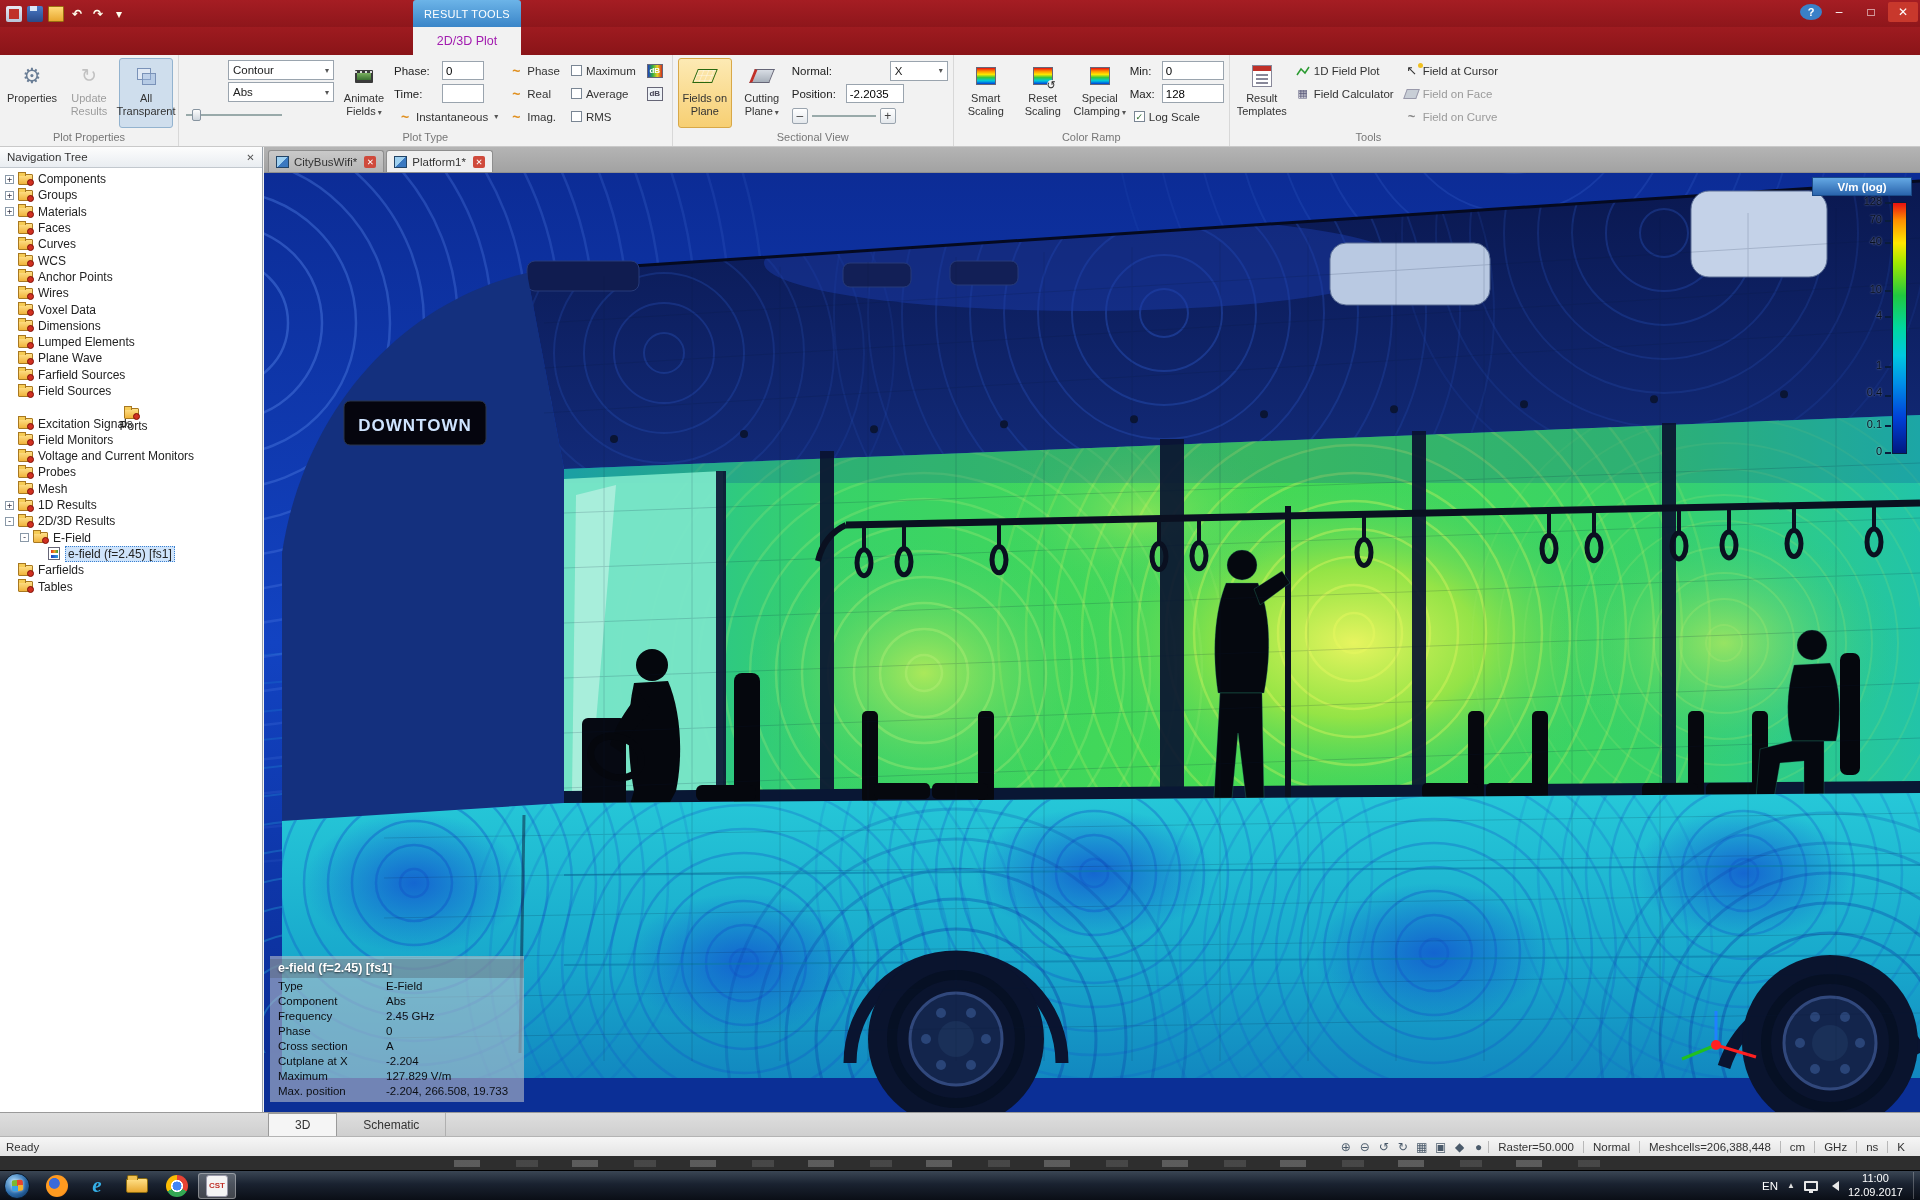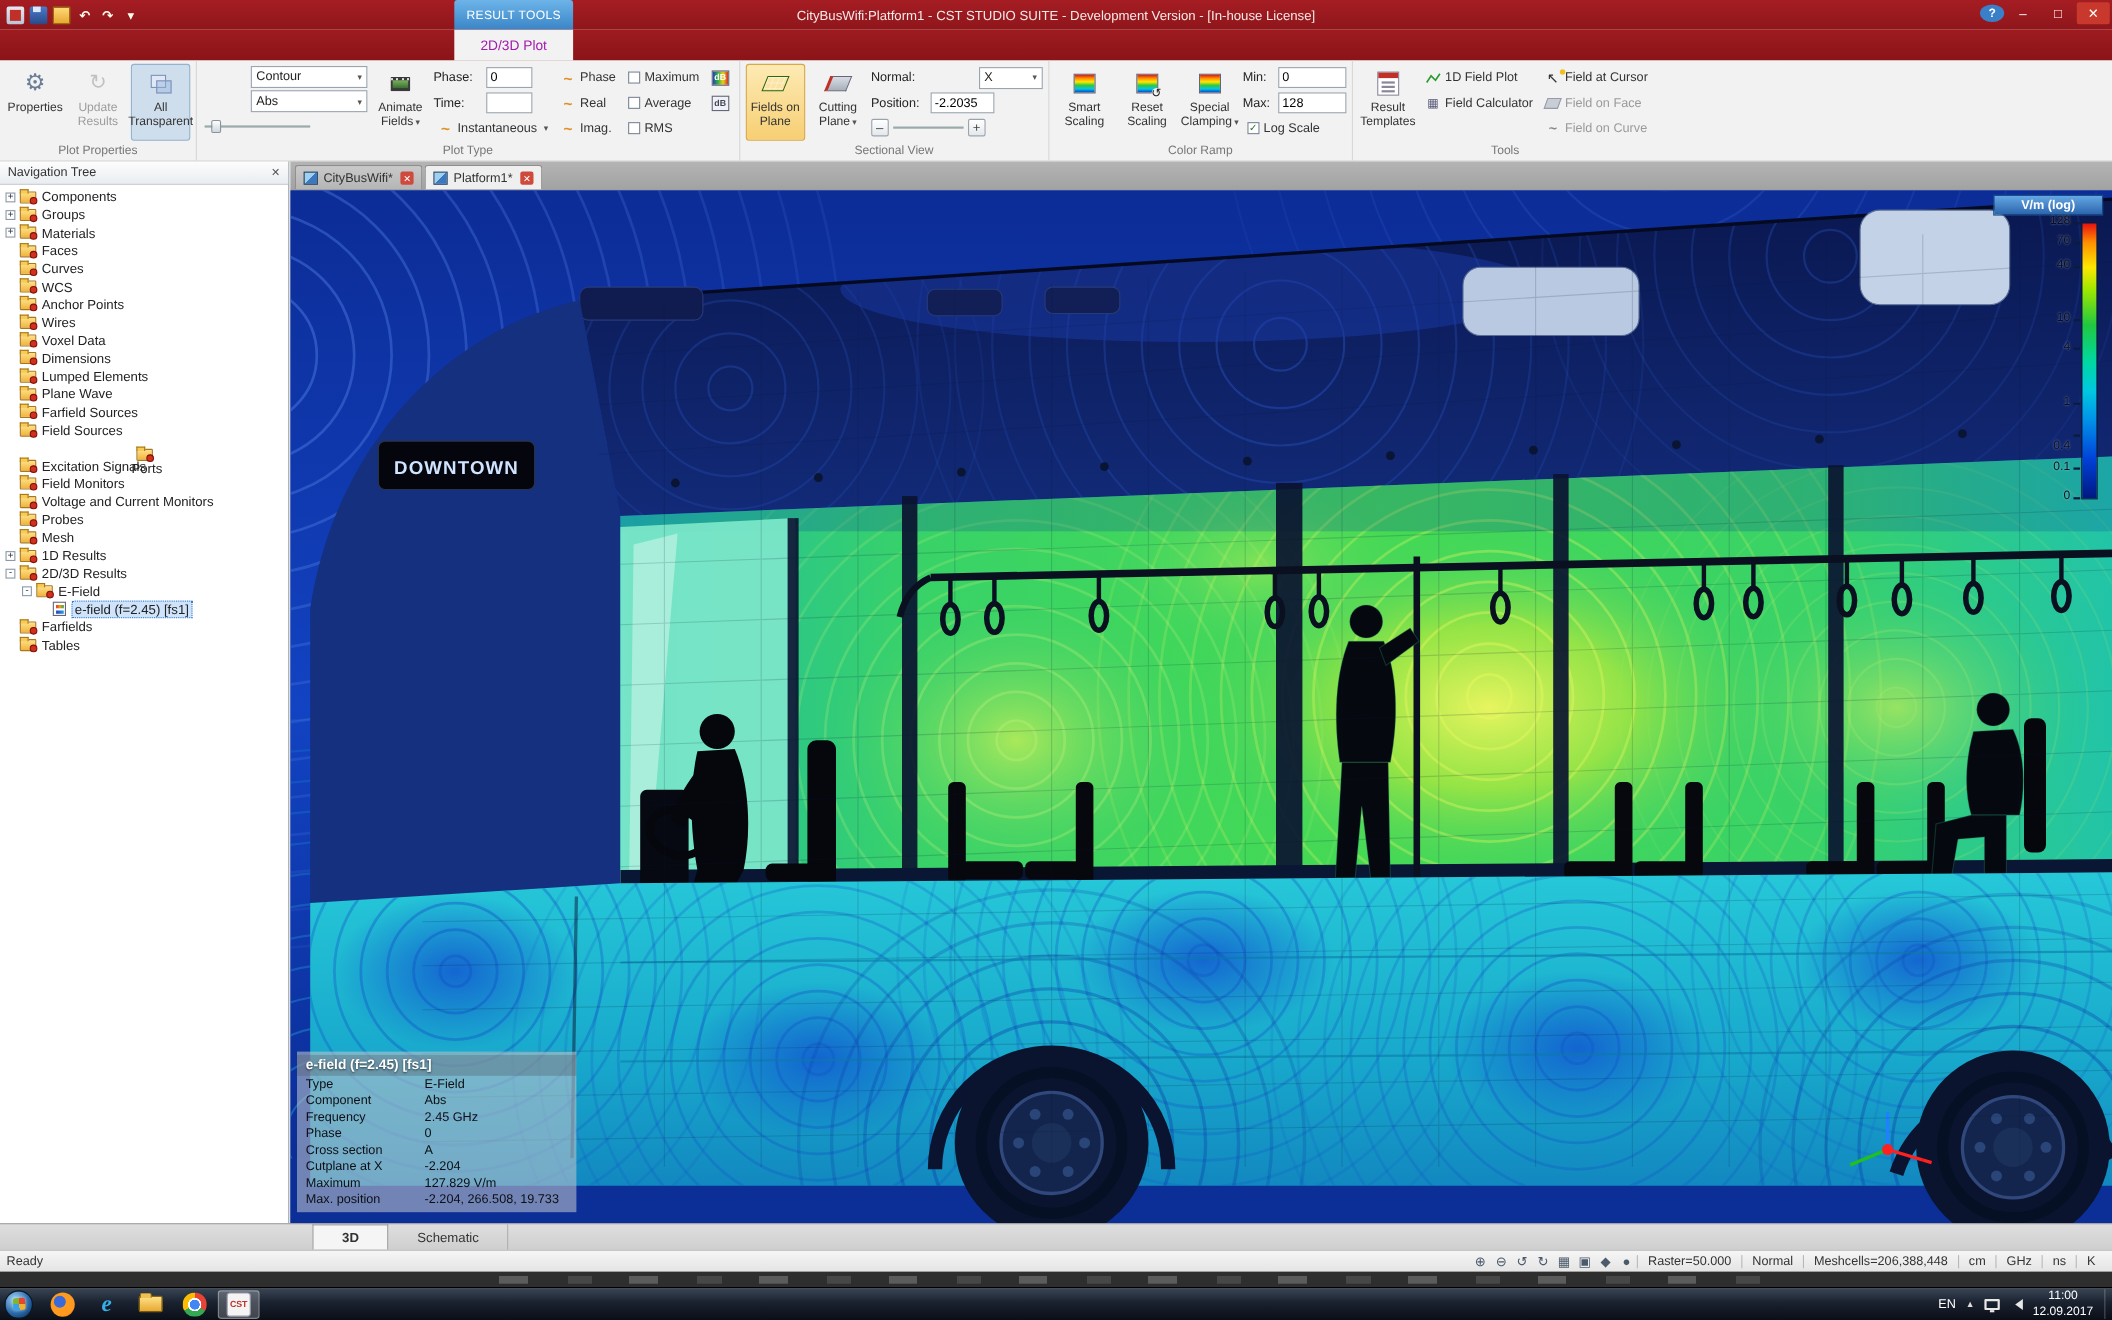--- a/index.html
+++ b/index.html
@@ -116,21 +116,21 @@
   .llab { position:absolute; right:30px; font-size:11px; color:#081020; text-shadow:0 0 2px rgba(255,255,255,.5); }
 
   
   .overlay { position:absolute; left:6px; bottom:10px; width:254px; background:rgba(188,195,203,.58); z-index:5; padding:3px 0 4px; }
   .ov-title { font-size:12.5px; font-weight:bold; color:#fff; text-shadow:0 1px 2px rgba(0,0,0,.65); padding:2px 8px 3px; background:rgba(80,92,104,.35); }
   .ov-row { display:flex; font-size:11.5px; color:#0c0f14; padding:1.5px 8px; }
   .ov-row .l { width:108px; flex:none; }
 
   .viewtabs { position:absolute; left:0; right:0; bottom:64px; height:24px; background:linear-gradient(#dedede,#cfcfcf); border-top:1px solid #9a9a9a; display:flex; align-items:stretch; padding-left:268px; }
   .vtab { padding:0 26px; display:flex; align-items:center; font-size:12px; color:#333; border-right:1px solid #b0b0b0; }
-  .vtab.active { background:#f5f5f5; border:1px solid #9a9a9a; border-bottom:none; font-weight:bold;margin-left:16px; }
+  .vtab.active { background:#f5f5f5; border:1px solid #9a9a9a; border-bottom:none; font-weight:normal; }
 
   
   .statusbar { position:absolute; left:0; right:0; bottom:44px; height:20px; background:linear-gradient(#f6f6f6,#e4e4e4); border-top:1px solid #b4b4b4; display:flex; align-items:center; font-size:11.5px; color:#333; padding:0 6px; }
   .sb-right { margin-left:auto; display:flex; align-items:center; gap:0; }
   .sb-ic { width:19px; height:16px; display:flex; align-items:center; justify-content:center; font-size:12px; color:#4a5a6a; }
   .sb-seg { padding:0 9px; border-left:1px solid #b8b8b8; white-space:nowrap; }
 
   .bgstrip { position:absolute; left:0; right:0; bottom:30px; height:14px; background:#2e2e2e; overflow:hidden; }
   .strip-text { position:absolute; left:420px; right:300px; top:4px; height:7px; background:repeating-linear-gradient(90deg,transparent 0 34px,rgba(210,210,210,.28) 34px 60px,transparent 60px 96px,rgba(170,170,170,.2) 96px 118px); }
 
@@ -161,21 +161,20 @@
 
   <div class="titlebar">
     <div class="qat">
       <span class="qic qic-app"></span>
       <span class="qic qic-save"></span>
       <span class="qic qic-open"></span>
       <span class="qic qic-undo">↶</span>
       <span class="qic qic-redo">↷</span>
       <span class="qic qic-more">▾</span>
     </div>
-    <div class="win-title">CityBusWifi:Platform1 - CST STUDIO SUITE - Development Version - [In-house License]</div>
     <div class="ctx-header">RESULT TOOLS</div>
     <div class="win-controls">
       <span class="wc wc-help">?</span>
       <span class="wc">–</span>
       <span class="wc">□</span>
       <span class="wc wc-close">✕</span>
     </div>
   </div>
 
   <div class="tabrow">
@@ -996,21 +995,21 @@
             <div class="llab" style="top: 16.5px;">70</div>
             <div class="ltick" style="top: 46px;"></div>
             <div class="llab" style="top: 39px;">40</div>
             <div class="ltick" style="top: 93.5px;"></div>
             <div class="llab" style="top: 86.5px;">10</div>
             <div class="ltick" style="top: 119.75px;"></div>
             <div class="llab" style="top: 112.75px;">4</div>
             <div class="ltick" style="top: 169.75px;"></div>
             <div class="llab" style="top: 162.75px;">1</div>
             <div class="ltick" style="top: 198.5px;"></div>
-            <div class="llab" style="top: 203px; padding-left: 20px;">0.4</div>
+            <div class="llab" style="top: 190px; padding-left: 20px;">0.4</div>
             <div class="ltick" style="top: 228.5px;"></div>
             <div class="llab" style="top: 221.5px;">0.1</div>
             <div class="ltick" style="top: 256px;"></div>
             <div class="llab" style="top: 249px;">0</div>
           </div>
       </div>
 
       <div class="overlay">
         <div class="ov-title">e-field (f=2.45) [fs1]</div>
         <div id="overlay-rows">

